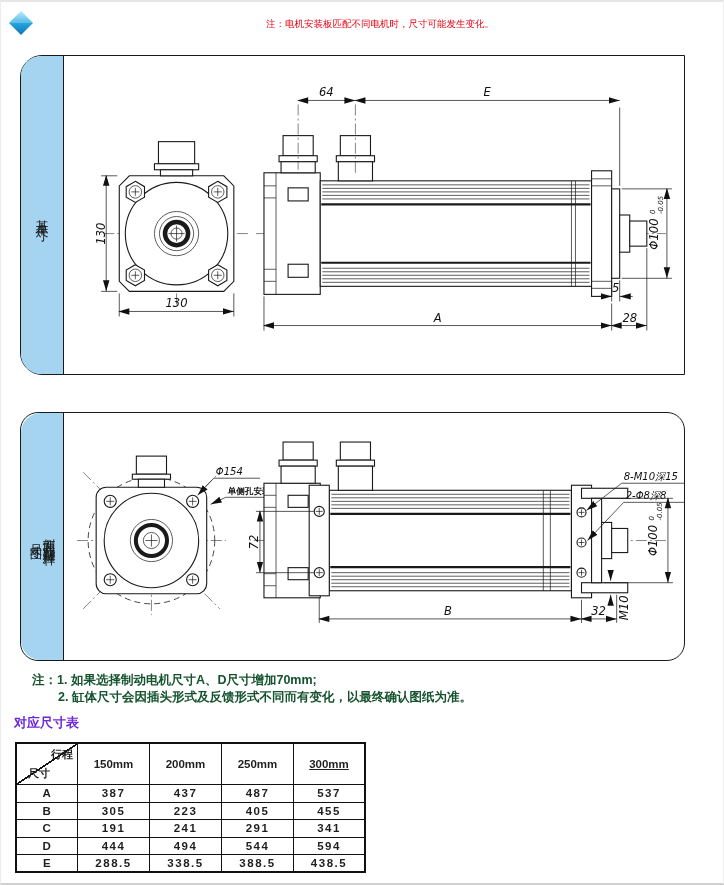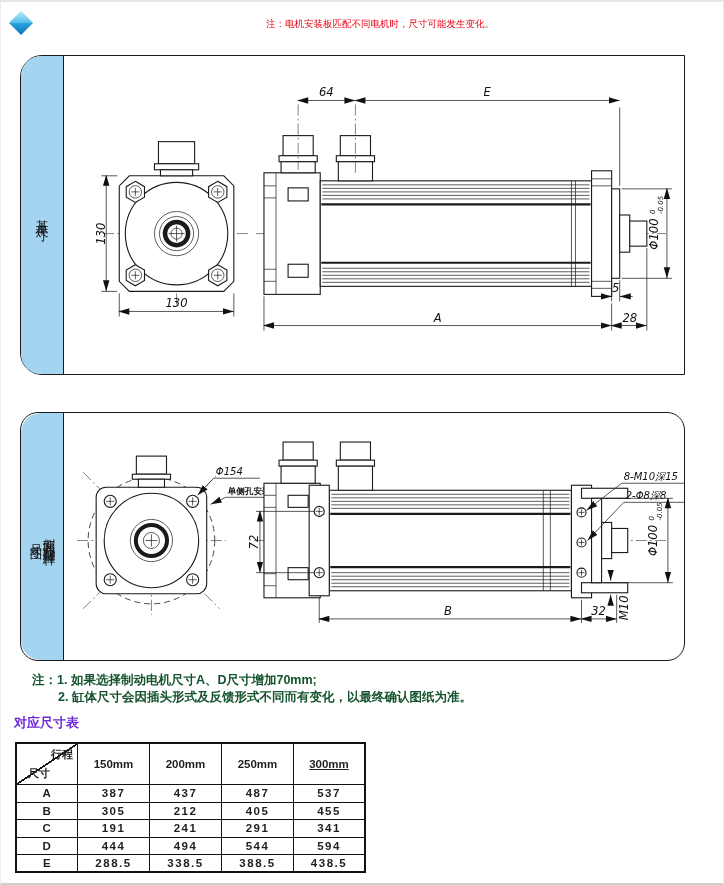--- a/index.html
+++ b/index.html
@@ -342,21 +342,21 @@
   <tr class="drow">
     <th class="rowhead">A</th>
     <td class="val">387</td>
     <td class="val">437</td>
     <td class="val">487</td>
     <td class="val">537</td>
   </tr>
   <tr class="drow">
     <th class="rowhead">B</th>
     <td class="val">305</td>
-    <td class="val">212</td>
+    <td class="val">223</td>
     <td class="val">405</td>
     <td class="val">455</td>
   </tr>
   <tr class="drow">
     <th class="rowhead">C</th>
     <td class="val">191</td>
     <td class="val">241</td>
     <td class="val">291</td>
     <td class="val">341</td>
   </tr>

